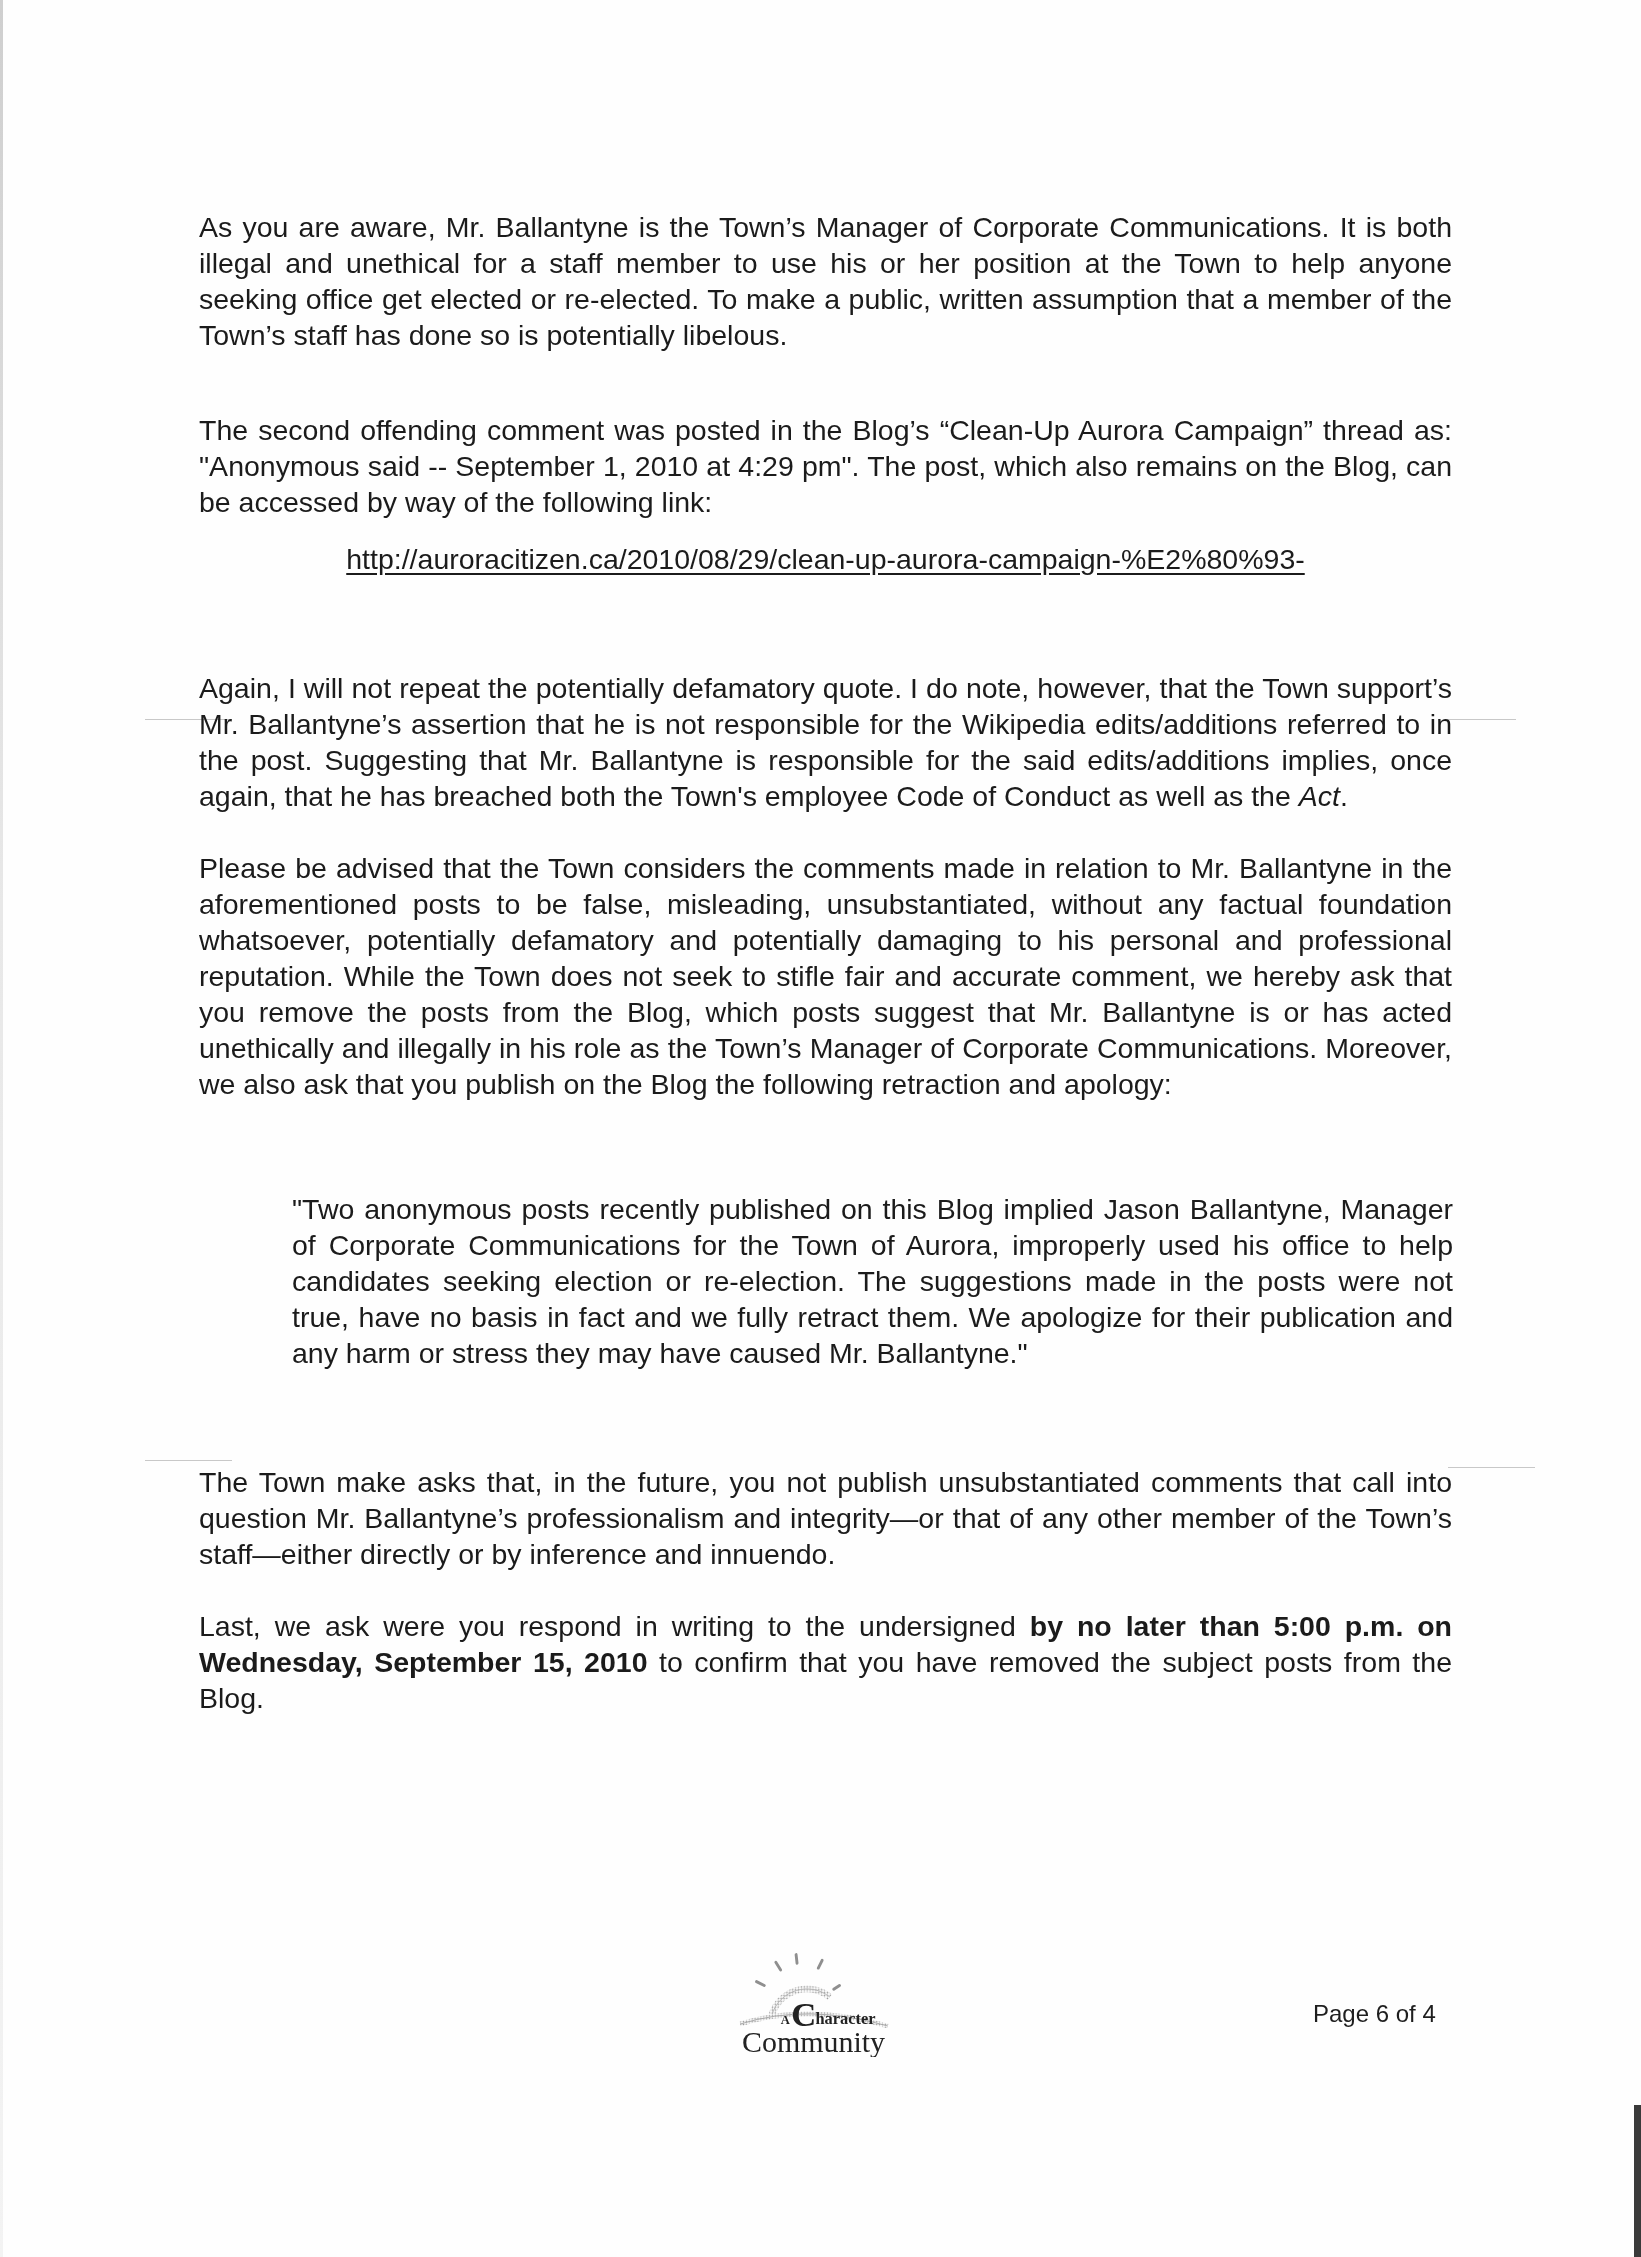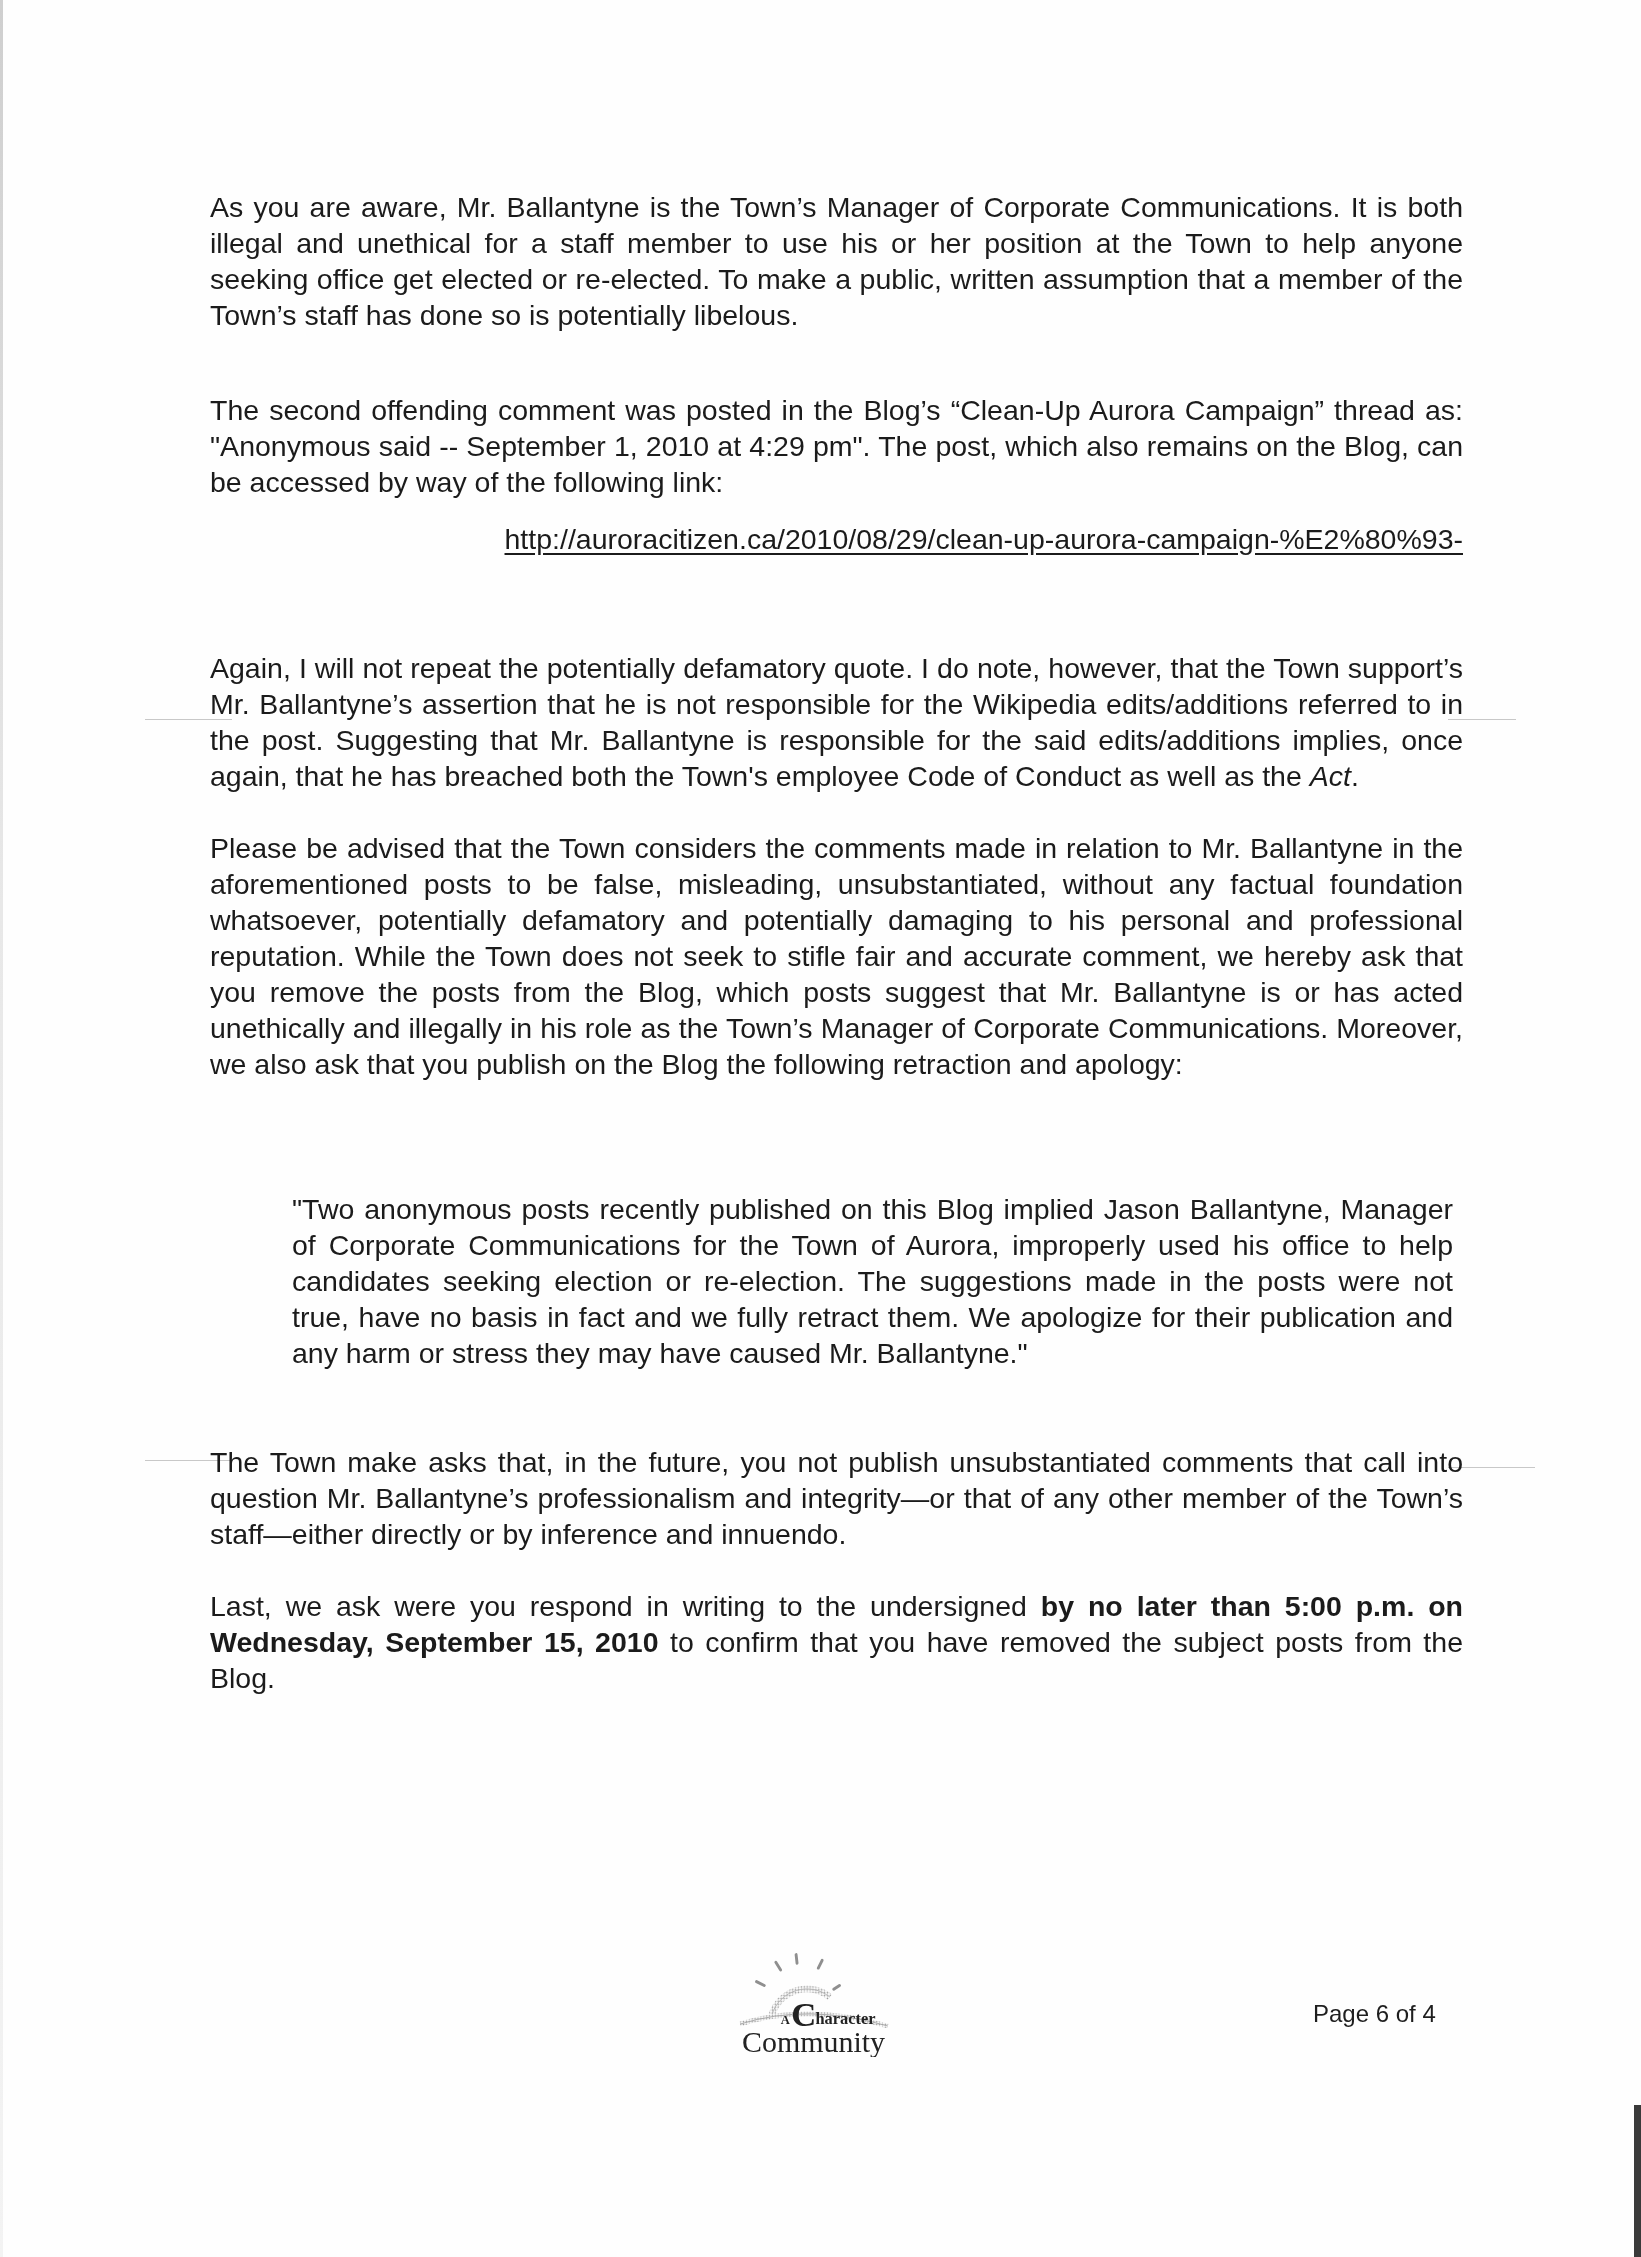--- a/index.html
+++ b/index.html
@@ -2,22 +2,22 @@
 <html><head>
 <meta charset="utf-8">
 <style>
   html, body { margin:0; padding:0; }
   body { width:1641px; height:2257px; background:#fefefe; position:relative; overflow:hidden;
          font-family:"Liberation Sans", sans-serif; color:#1b1b1b; }
   .scan-left { position:absolute; left:0; top:0; width:2.9px; height:2257px; background:linear-gradient(#cfcfcf,#e8e8e8 40%,#f3f3f3); }
   .scan-right-bar { position:absolute; left:1634px; top:2105px; width:7.7px; height:153px; background:#3a3a3a; }
   .page { position:absolute; left:199px; top:189px; width:1253px; }
   p { margin:0; font-size:28.5px; line-height:36px; text-align:justify; }
-  .para { position:absolute; left:11px; width:1253px; }
-  .link { color:#1b1b1b; text-decoration:underline; text-underline-offset:3.9px; text-align:right; display:block; }
+  .para { position:absolute; left:0; width:1253px;margin-top:20px; }
+  .link { color:#1b1b1b; text-decoration:underline; text-underline-offset:3.9px; text-align:center; display:block; }
   .quote { position:absolute; left:93px; width:1161px; }
   b { font-weight:bold; }
   i { font-style:italic; }
   .logo { position:absolute; left:716px; top:1939px; width:193px; height:118px; }
   .page-num { position:absolute; left:1313px; top:2000px; font-size:24px; color:#1e1e1e; }
   .stray { position:absolute; background:#c8c8c8; height:1px; }
 </style>
 </head>
 <body>
 

